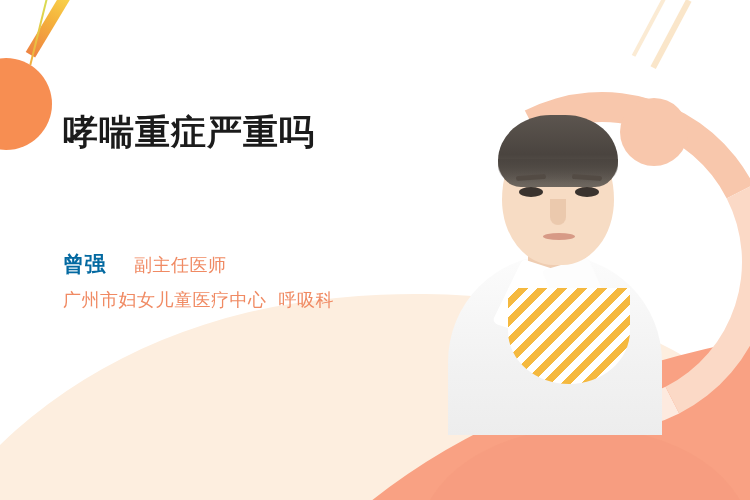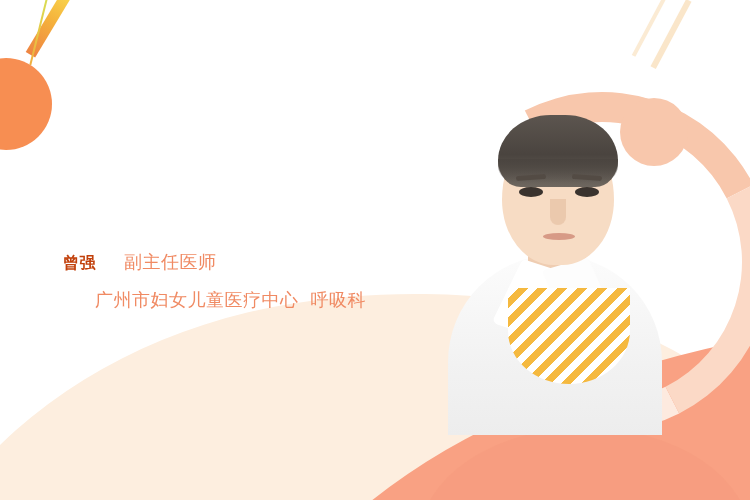--- a/index.html
+++ b/index.html
@@ -312,43 +312,42 @@
     line-height: 1.15;
     white-space: nowrap;
   }
   #byline {
     position: absolute;
     left: 63px;
     top: 250px;
     white-space: nowrap;
   }
   #doctor-name {
-    font-size: 16px;
+    font-size: 21px;
     font-weight: 700;
-    color: #c2410c;
+    color: #0369a1;
     letter-spacing: .5px;
     margin-top: 28px;
   }
   #doctor-rank {
     font-size: 18px;
     font-weight: 400;
     color: #F08A63;
     letter-spacing: .5px;
     margin-left: 28px;
   }
   #affiliation {
     position: absolute;
     left: 63px;
     top: 288px;
     font-size: 18px;
     font-weight: 400;
     color: #F08A63;
     letter-spacing: .5px;
     white-space: nowrap;
-    margin-left: 32px;
   }
   #department { margin-left: 12px; }
 </style>
 </head>
 <body>
 
 <div id="card">
 
   <div class="deco" id="circle-left"></div>
   <div class="deco" id="stripe-amber"></div>
@@ -378,20 +377,23 @@
     <div class="brow" id="brow-l"></div>
     <div class="brow" id="brow-r"></div>
     <div class="eye" id="eye-l"></div>
     <div class="eye" id="eye-r"></div>
     <div id="nose"></div>
     <div id="mouth"></div>
   </div>
 
   <div id="striped-disc"></div>
 
+  <div id="text-block">
+    <div id="title">哮喘重症严重吗</div>
+  </div>
 
   <div id="byline">
     <span id="doctor-name">曾强</span><span id="doctor-rank">副主任医师</span>
   </div>
 
   <div id="affiliation">
     <span>广州市妇女儿童医疗中心</span><span id="department">呼吸科</span>
   </div>
 
 </div>

